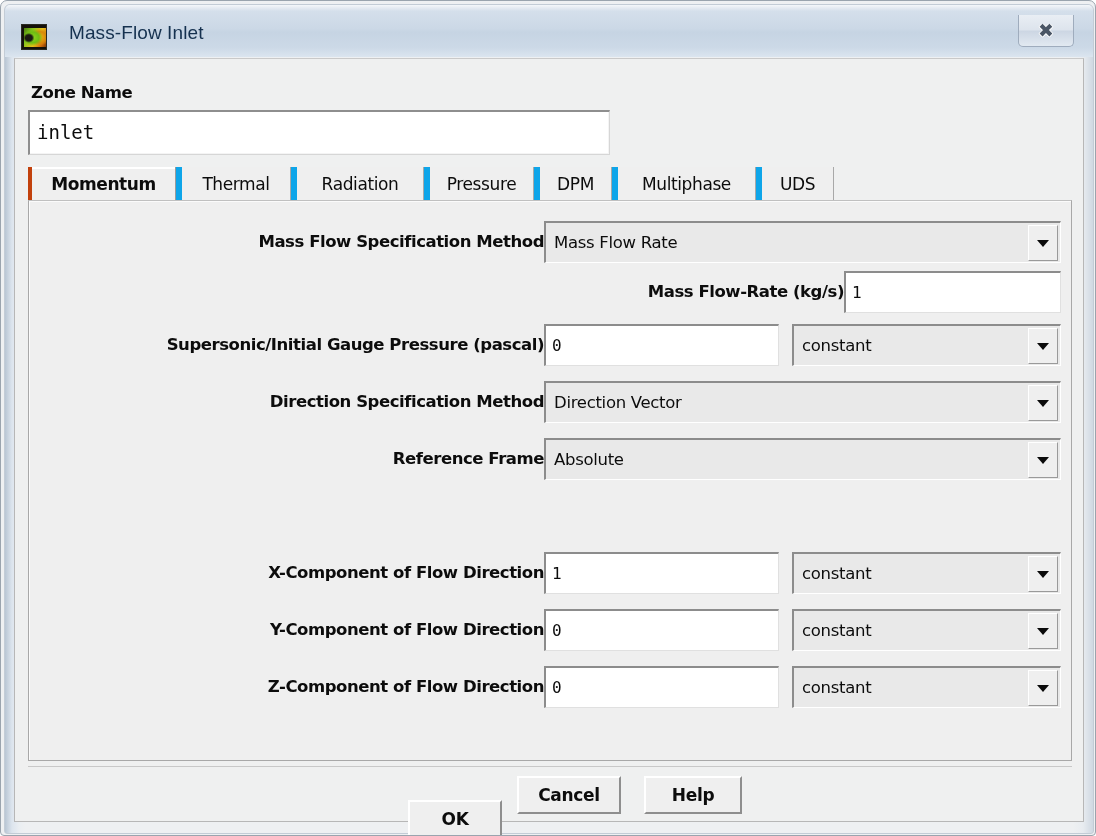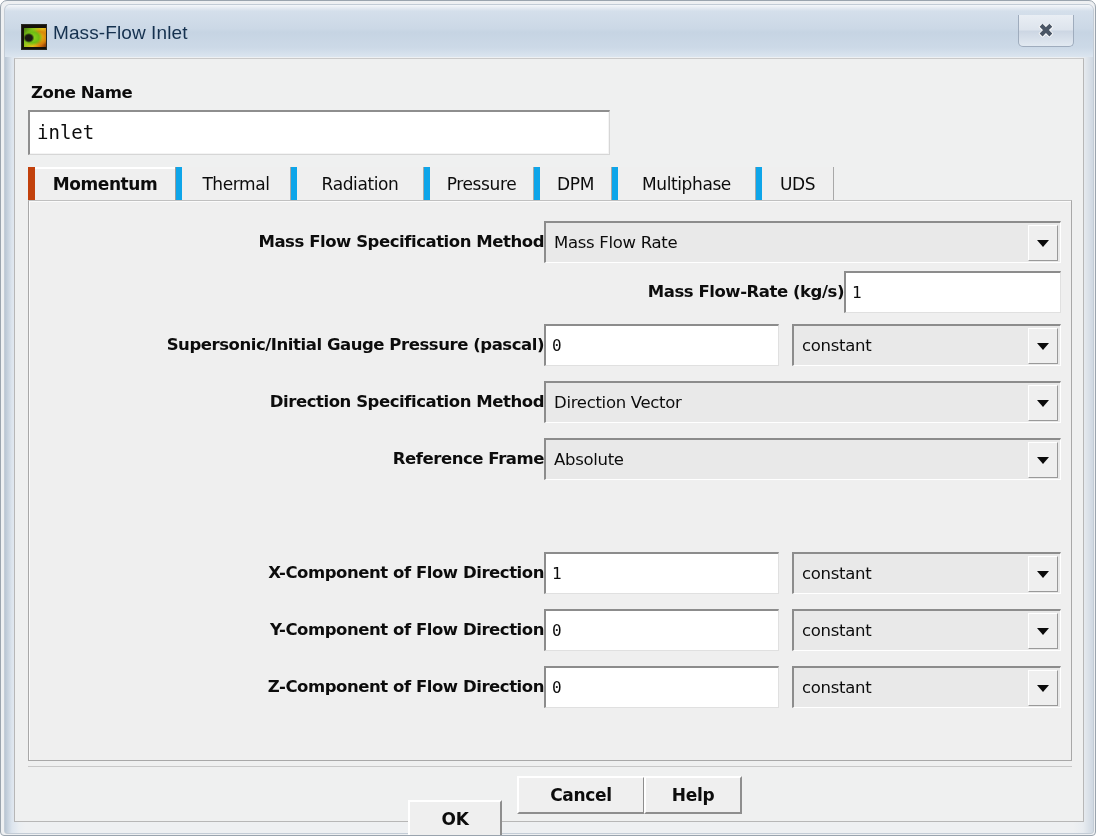--- a/index.html
+++ b/index.html
@@ -57,21 +57,21 @@
     left: 2px; top: 3px;
     width: 22px; height: 19px;
     background:
       radial-gradient(ellipse 9px 8px at 22% 52%, #1c1a12 0%, #1c1a12 38%, rgba(28,26,18,0) 62%),
       radial-gradient(ellipse 13px 11px at 40% 50%, #8fd41f 0%, #6fbd12 48%, rgba(111,189,18,0) 78%),
       radial-gradient(ellipse 11px 10px at 72% 48%, #f0b713 0%, #d88a0a 55%, rgba(216,138,10,0) 85%),
       linear-gradient(120deg, #4a7d10 0%, #86c51c 28%, #e8c018 58%, #d4700c 82%, #7e3a06 100%);
   }
   #title-text {
     position: absolute;
-    left: 48px; top: 17px;
+    left: 64px; top: 17px;
     font-size: 19px;
     color: #15314f;
     letter-spacing: .1px;
     white-space: nowrap;
   }
   #close-button {
     position: absolute;
     left: 1013px; top: 10px;
     width: 56px; height: 32px;
     border: 1px solid #9facbd;
@@ -160,21 +160,21 @@
   .tab .tlabel {
     font-family: "DejaVu Sans", sans-serif;
     font-size: 17px;
     color: #0c0c0c;
     letter-spacing: -0.4px;
     white-space: nowrap;
     padding: 0 2px;
   }
   .tab.active {
     background: #efefef;
-    border-left: 7px solid #c2410c;
+    border-left: 4px solid #c2410c;
     border-right: 1px solid #9a9a9a;
     box-shadow: inset 0 2px 0 #ffffff;
   }
   .tab.active .tlabel { font-weight: bold; }
 
   
   #tabpanel {
     position: absolute;
     left: 13px; top: 141px;
     width: 1044px; height: 561px;
@@ -399,21 +399,21 @@
               <div class="arrow"></div>
             </div>
           </div>
         </div>
       </div>
 
     <div id="buttonstrip">
         <div class="dlgbutton" style="left: 380px; width: 94px; margin-top: 24px;">
           <span class="blabel">OK</span>
         </div>
-        <div class="dlgbutton" style="left: 489px; width: 128px;">
+        <div class="dlgbutton" style="left: 489px; width: 104px;">
           <span class="blabel">Cancel</span>
         </div>
         <div class="dlgbutton" style="left: 616px; width: 98px;">
           <span class="blabel">Help</span>
         </div>
       </div>
   </div>
 </div>
 
 </body></html>

